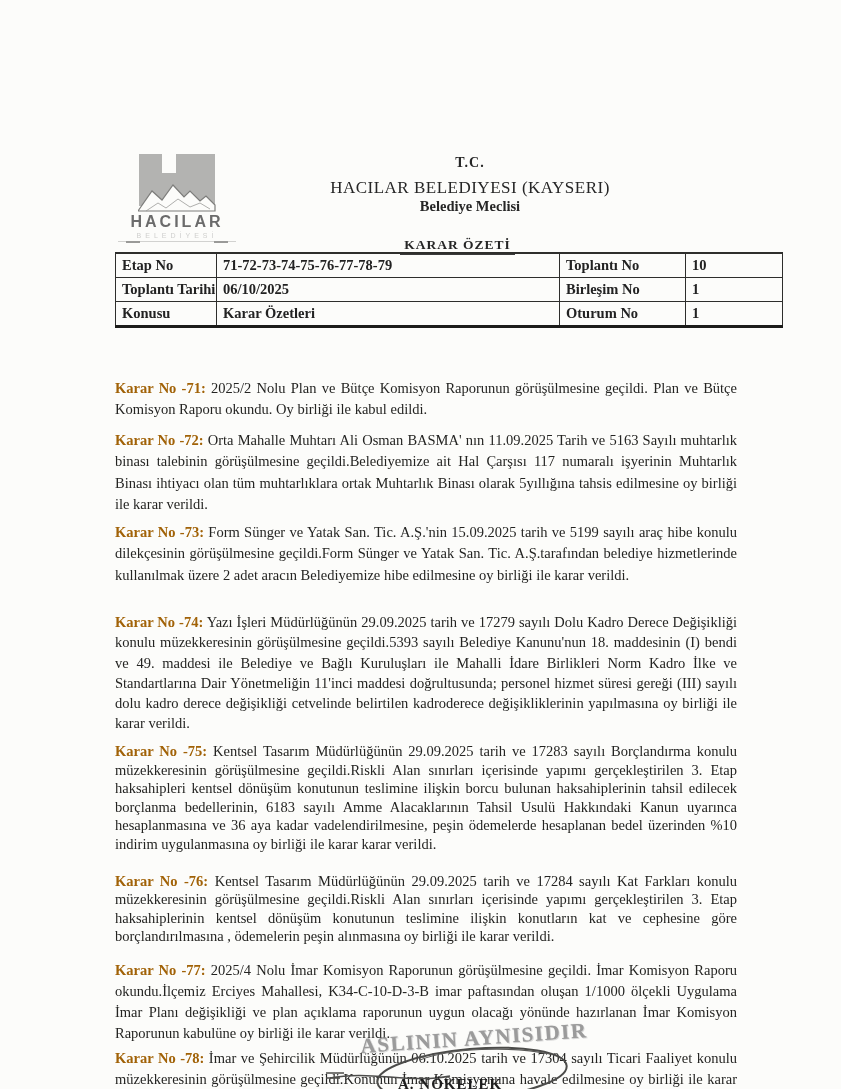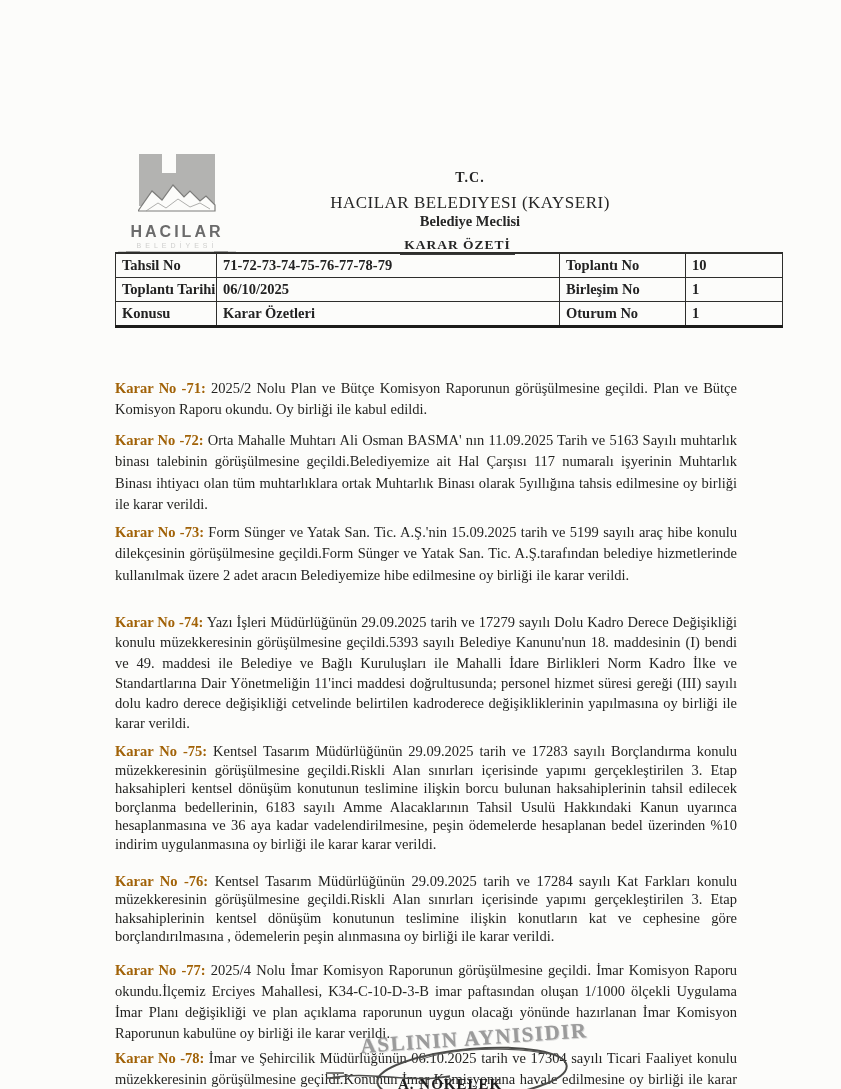--- a/index.html
+++ b/index.html
@@ -12,36 +12,36 @@
     font-family:"Liberation Serif", serif;
     color:#262626;
   }
 
   
   .logo{position:absolute;left:118px;top:154px;width:118px;height:92px;}
   .logo svg{display:block;margin:0 auto;}
   .logo-name{
     font-family:"Liberation Sans", sans-serif;
     font-weight:bold;font-size:16px;letter-spacing:3px;
-    color:#6b6b6b;text-align:center;margin-top:11px;
+    color:#6b6b6b;text-align:center;margin-top:1px;
   }
   .logo-sub{
     font-family:"Liberation Sans", sans-serif;
     font-size:7px;letter-spacing:4px;color:#cfcfcd;
     text-align:center;margin-top:1px;
   }
   .logo-rule{position:relative;height:3px;margin-top:2px;border-top:1px solid #d2d2d0;}
   .logo-rule:before,.logo-rule:after{
     content:"";position:absolute;top:-1px;height:2px;width:14px;background:#9a9a98;
   }
   .logo-rule:before{left:8px;}
   .logo-rule:after{right:8px;}
 
   
-  .hdr{position:absolute;left:130px;top:170px;width:680px;text-align:center;}
+  .hdr{position:absolute;left:130px;top:155px;width:680px;text-align:center;}
   .hdr-tc{font-weight:bold;font-size:14px;letter-spacing:1px;}
   .hdr-muni{font-weight:normal;font-size:17px;margin-top:7px;letter-spacing:.5px;}
   .hdr-council{font-weight:bold;font-size:14.5px;}
   .doc-title-wrap{position:absolute;left:145px;top:235px;width:600px;text-align:center;}
   .doc-title{
     display:inline-block;font-weight:bold;font-size:13.5px;letter-spacing:1px;
     border-bottom:1.5px solid #3a3a3a;padding:0 4px 1px 4px;margin-left:25px;
   }
 
   
@@ -118,21 +118,21 @@
     <div class="hdr-council">Belediye Meclisi</div>
   </div>
 
   <div class="doc-title-wrap">
     <span class="doc-title">KARAR ÖZETİ</span>
   </div>
 
   <table class="meta">
     <tbody>
         <tr>
-      <td class="c1">Tahsil No</td>
+      <td class="c1">Etap No</td>
       <td class="c2">71-72-73-74-75-76-77-78-79</td>
       <td class="c3">Toplantı No</td>
       <td class="c4">10</td>
     </tr>
     <tr>
       <td class="c1">Toplantı Tarihi</td>
       <td class="c2">06/10/2025</td>
       <td class="c3">Birleşim No</td>
       <td class="c4">1</td>
     </tr>

